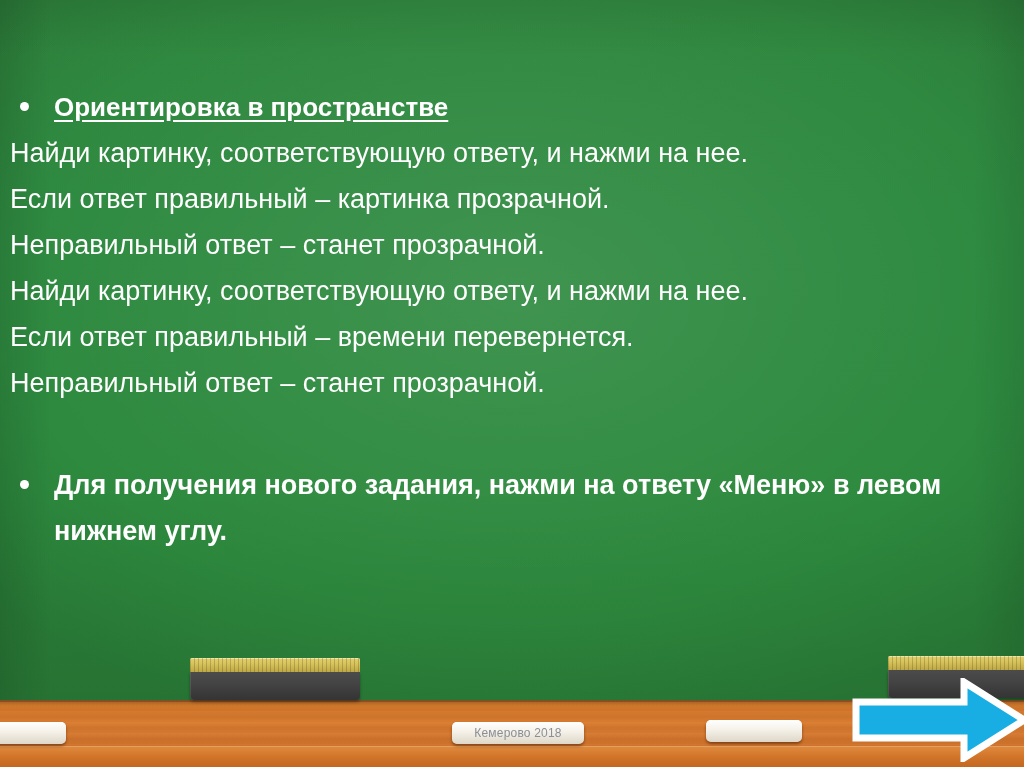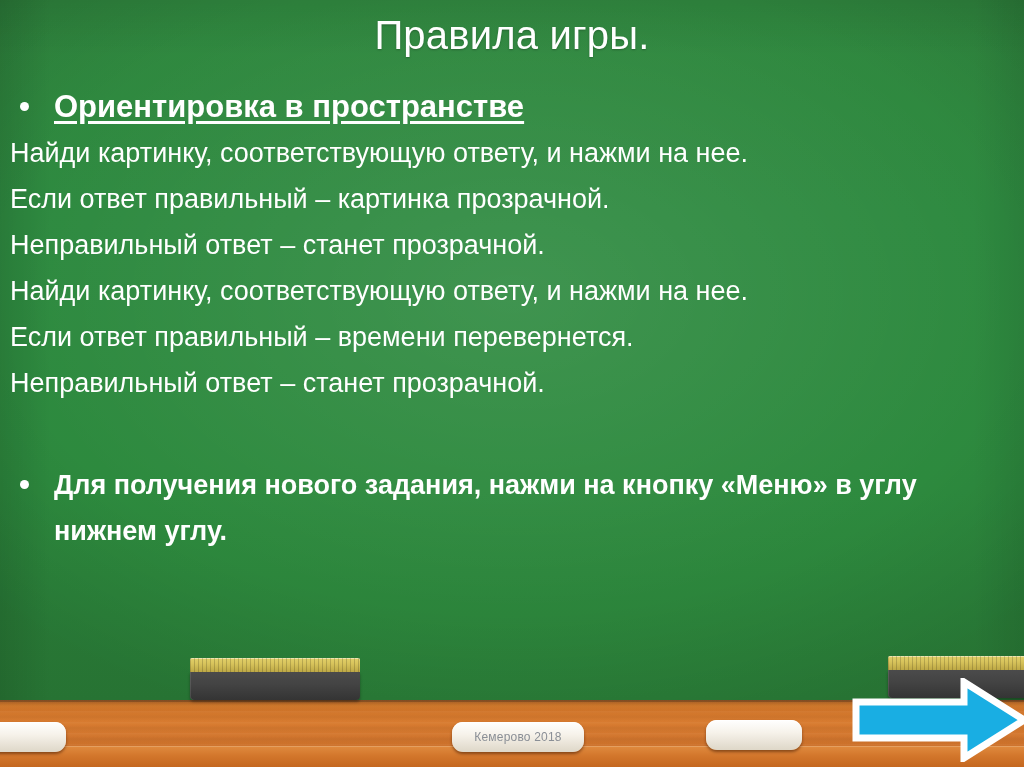--- a/index.html
+++ b/index.html
@@ -93,21 +93,21 @@
     position: relative;
     top: -3px;
   }
   .row-text {
     flex: 1 1 auto;
   }
   .heading-text {
     font-weight: bold;
     text-decoration: underline;
     text-underline-offset: 4px;
-    font-size: 31px;
+    font-size: 26px;
   }
   .para-text {
     font-weight: 400;
     font-size: 27px;
   }
   .final-row {
     margin-top: 56px;
   }
   .final-text {
     font-weight: bold;
@@ -188,22 +188,22 @@
     background: linear-gradient(180deg, #4b4b4b 0%, #434343 45%, #343434 100%);
     box-shadow: inset 1px 0 0 rgba(255,255,255,0.10),
                 0 2px 3px rgba(0,0,0,0.35);
   }
   #eraser-left { left: 190px; top: 658px; width: 170px; }
   #eraser-right { left: 888px; top: 656px; width: 160px; }
 
   
   .chalk {
     position: absolute;
-    height: 30px;
-    border-radius: 11px;
+    height: 22px;
+    border-radius: 5px;
     background: linear-gradient(180deg, #ffffff 0%, #f6f2ea 42%, #ded7c8 100%);
     box-shadow: 0 2px 3px rgba(70,25,0,0.55),
                 inset 0 1px 0 rgba(255,255,255,0.9);
     display: flex;
     align-items: center;
     justify-content: center;
   }
   #chalk-left { left: -52px; top: 722px; width: 118px; }
   #chalk-mid  { left: 452px; top: 722px; width: 132px; }
   #chalk-right{ left: 706px; top: 720px; width: 96px; }
@@ -225,21 +225,20 @@
     cursor: pointer;
   }
 </style>
 </head>
 <body>
 
 <div id="slide">
 
   <div class="board"></div>
 
-  <div class="title">Правила игры.</div>
 
   <div class="content">
 
     <div class="row">
       <div class="bullet-dot"><span></span></div>
       <div class="row-text heading-text">Ориентировка в пространстве</div>
     </div>
     <div class="row plain">
       <div class="row-text para-text">Найди картинку, соответствующую ответу, и нажми на нее.</div>
     </div>
@@ -255,21 +254,21 @@
     </div>
     <div class="row plain">
       <div class="row-text para-text">Если ответ правильный – времени перевернется.</div>
     </div>
     <div class="row plain">
       <div class="row-text para-text">Неправильный ответ –  станет прозрачной.</div>
     </div>
 
     <div class="row final-row">
       <div class="bullet-dot"><span></span></div>
-      <div class="row-text final-text">Для получения нового задания, нажми на кнопку «Меню» в углу нижнем углу.</div>
+      <div class="row-text final-text">Для получения нового задания, нажми на ответу «Меню» в левом нижнем углу.</div>
     </div>
 
   </div>
 
   <div class="tray">
     <div class="tray-grain"></div>
     <div class="tray-lip"></div>
   </div>
 
   <div class="eraser" id="eraser-left">

